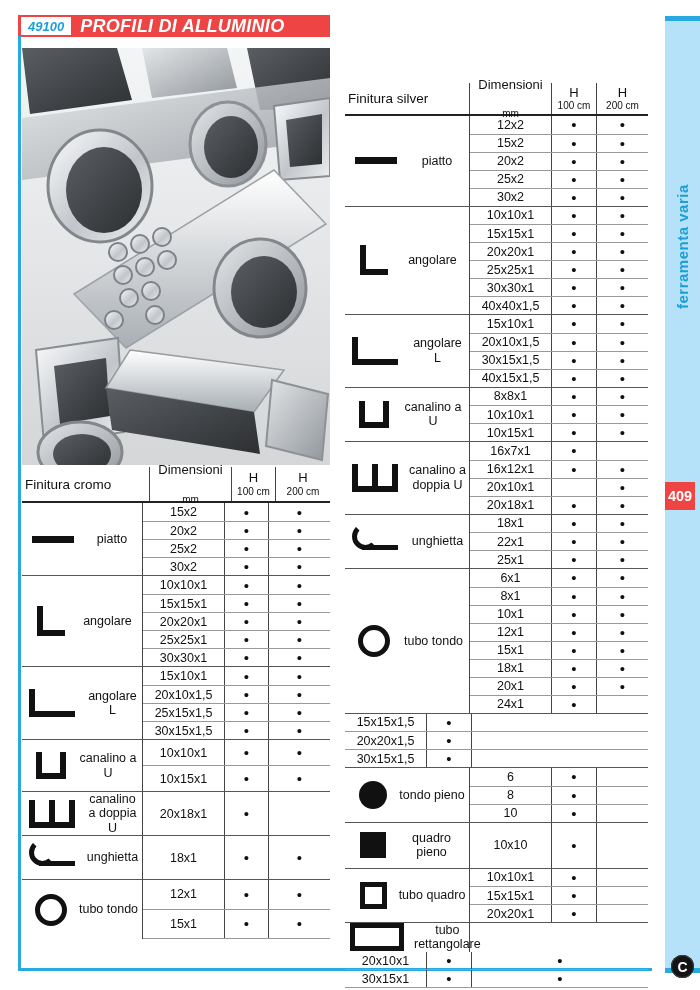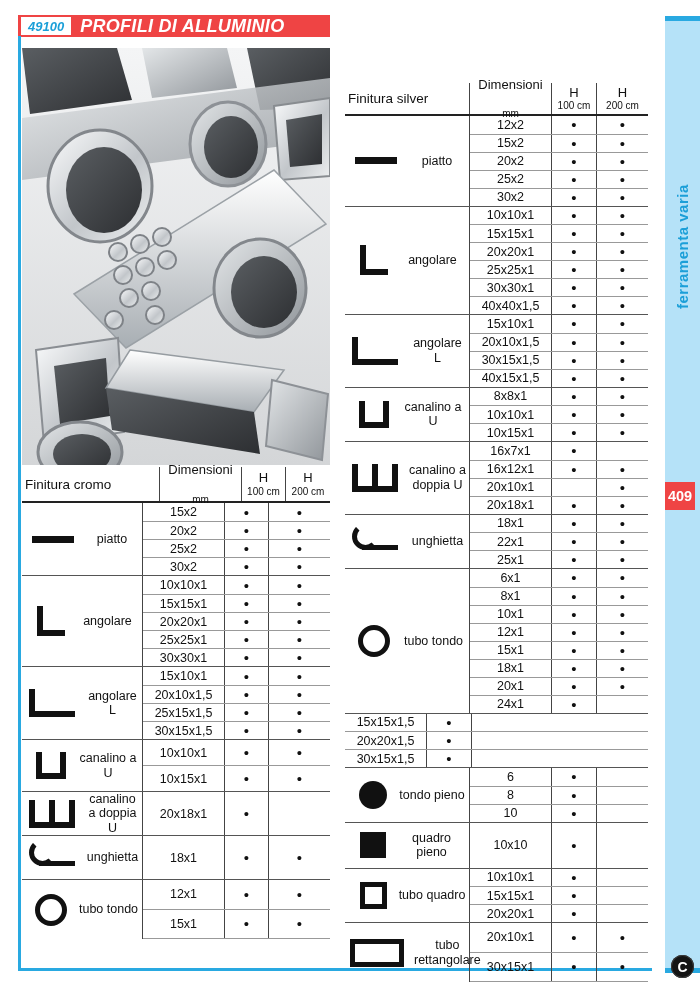--- a/index.html
+++ b/index.html
@@ -26,21 +26,21 @@
   
   .ptable { position:absolute; color:#111; }
   .t-cromo { left:22px; top:467px; width:308px; }
   .t-silver { left:345px; top:83px; width:303px; }
 
   .thead { display:flex; border-bottom:2px solid #222; }
   .t-cromo .thead { height:36px; }
   .t-silver .thead { height:33px; }
   .t-title { font-weight:normal; font-size:13.5px; display:flex; align-items:center;
     padding-left:3px; border-right:1px solid #444; }
-  .t-cromo .t-title { width:138px; }
+  .t-cromo .t-title { width:128px; }
   .t-silver .t-title { width:125px; }
   .hcol { display:flex; flex-direction:column; align-items:center; justify-content:center; line-height:1.1; }
   .dimcol { width:82px; border-right:1px solid #444;gap:16px; }
   .h1col { width:44px; border-right:1px solid #444; }
   .t-silver .h1col { width:45px; }
   .h2col { flex:1; }
   .h-main { font-size:13px; }
   .h-sub { font-size:10px; }
 
   .group { display:flex; }
@@ -59,21 +59,21 @@
   .dim { width:82px; border-right:1px solid #444; }
   .h1 { width:44px; border-right:1px solid #444; font-size:15px; }
   .t-silver .h1 { width:45px; }
   .h2 { flex:1; font-size:15px; }
 
   .t-cromo .g3 { min-height:52px; }
   .t-cromo .g4 { min-height:44px; }
   .t-cromo .g5 { min-height:44px; }
   .t-cromo .g6 { min-height:60px; }
   .t-silver .g9 { min-height:46px; }
-  .t-silver .g11 { min-height:60px; }
+  .t-silver .g11 { min-height:60px;flex-direction:column; }
 
   
   .icon { flex:none; }
   .piatto-icon { width:42px; height:7px; background:#111; margin-left:5px; }
   .angolare-icon { width:28px; height:30px; border-left:6px solid #111; border-bottom:6px solid #111; margin-left:10px; }
   .angolare-l-icon { width:46px; height:28px; border-left:6px solid #111; border-bottom:6px solid #111; margin-left:2px; }
   .canalino-u-icon { width:30px; height:27px; border-left:6px solid #111; border-right:6px solid #111; border-bottom:6px solid #111; margin-left:9px; }
   .canalino-doppia-u-icon { width:46px; height:28px; border-left:6px solid #111; border-right:6px solid #111; border-bottom:6px solid #111; position:relative; margin-left:2px; }
   .canalino-doppia-u-icon::after { content:""; position:absolute; left:50%; transform:translateX(-50%); top:0; bottom:0; width:6px; background:#111; }
   .unghietta-icon { width:46px; height:17px; position:relative; margin-left:2px; }

